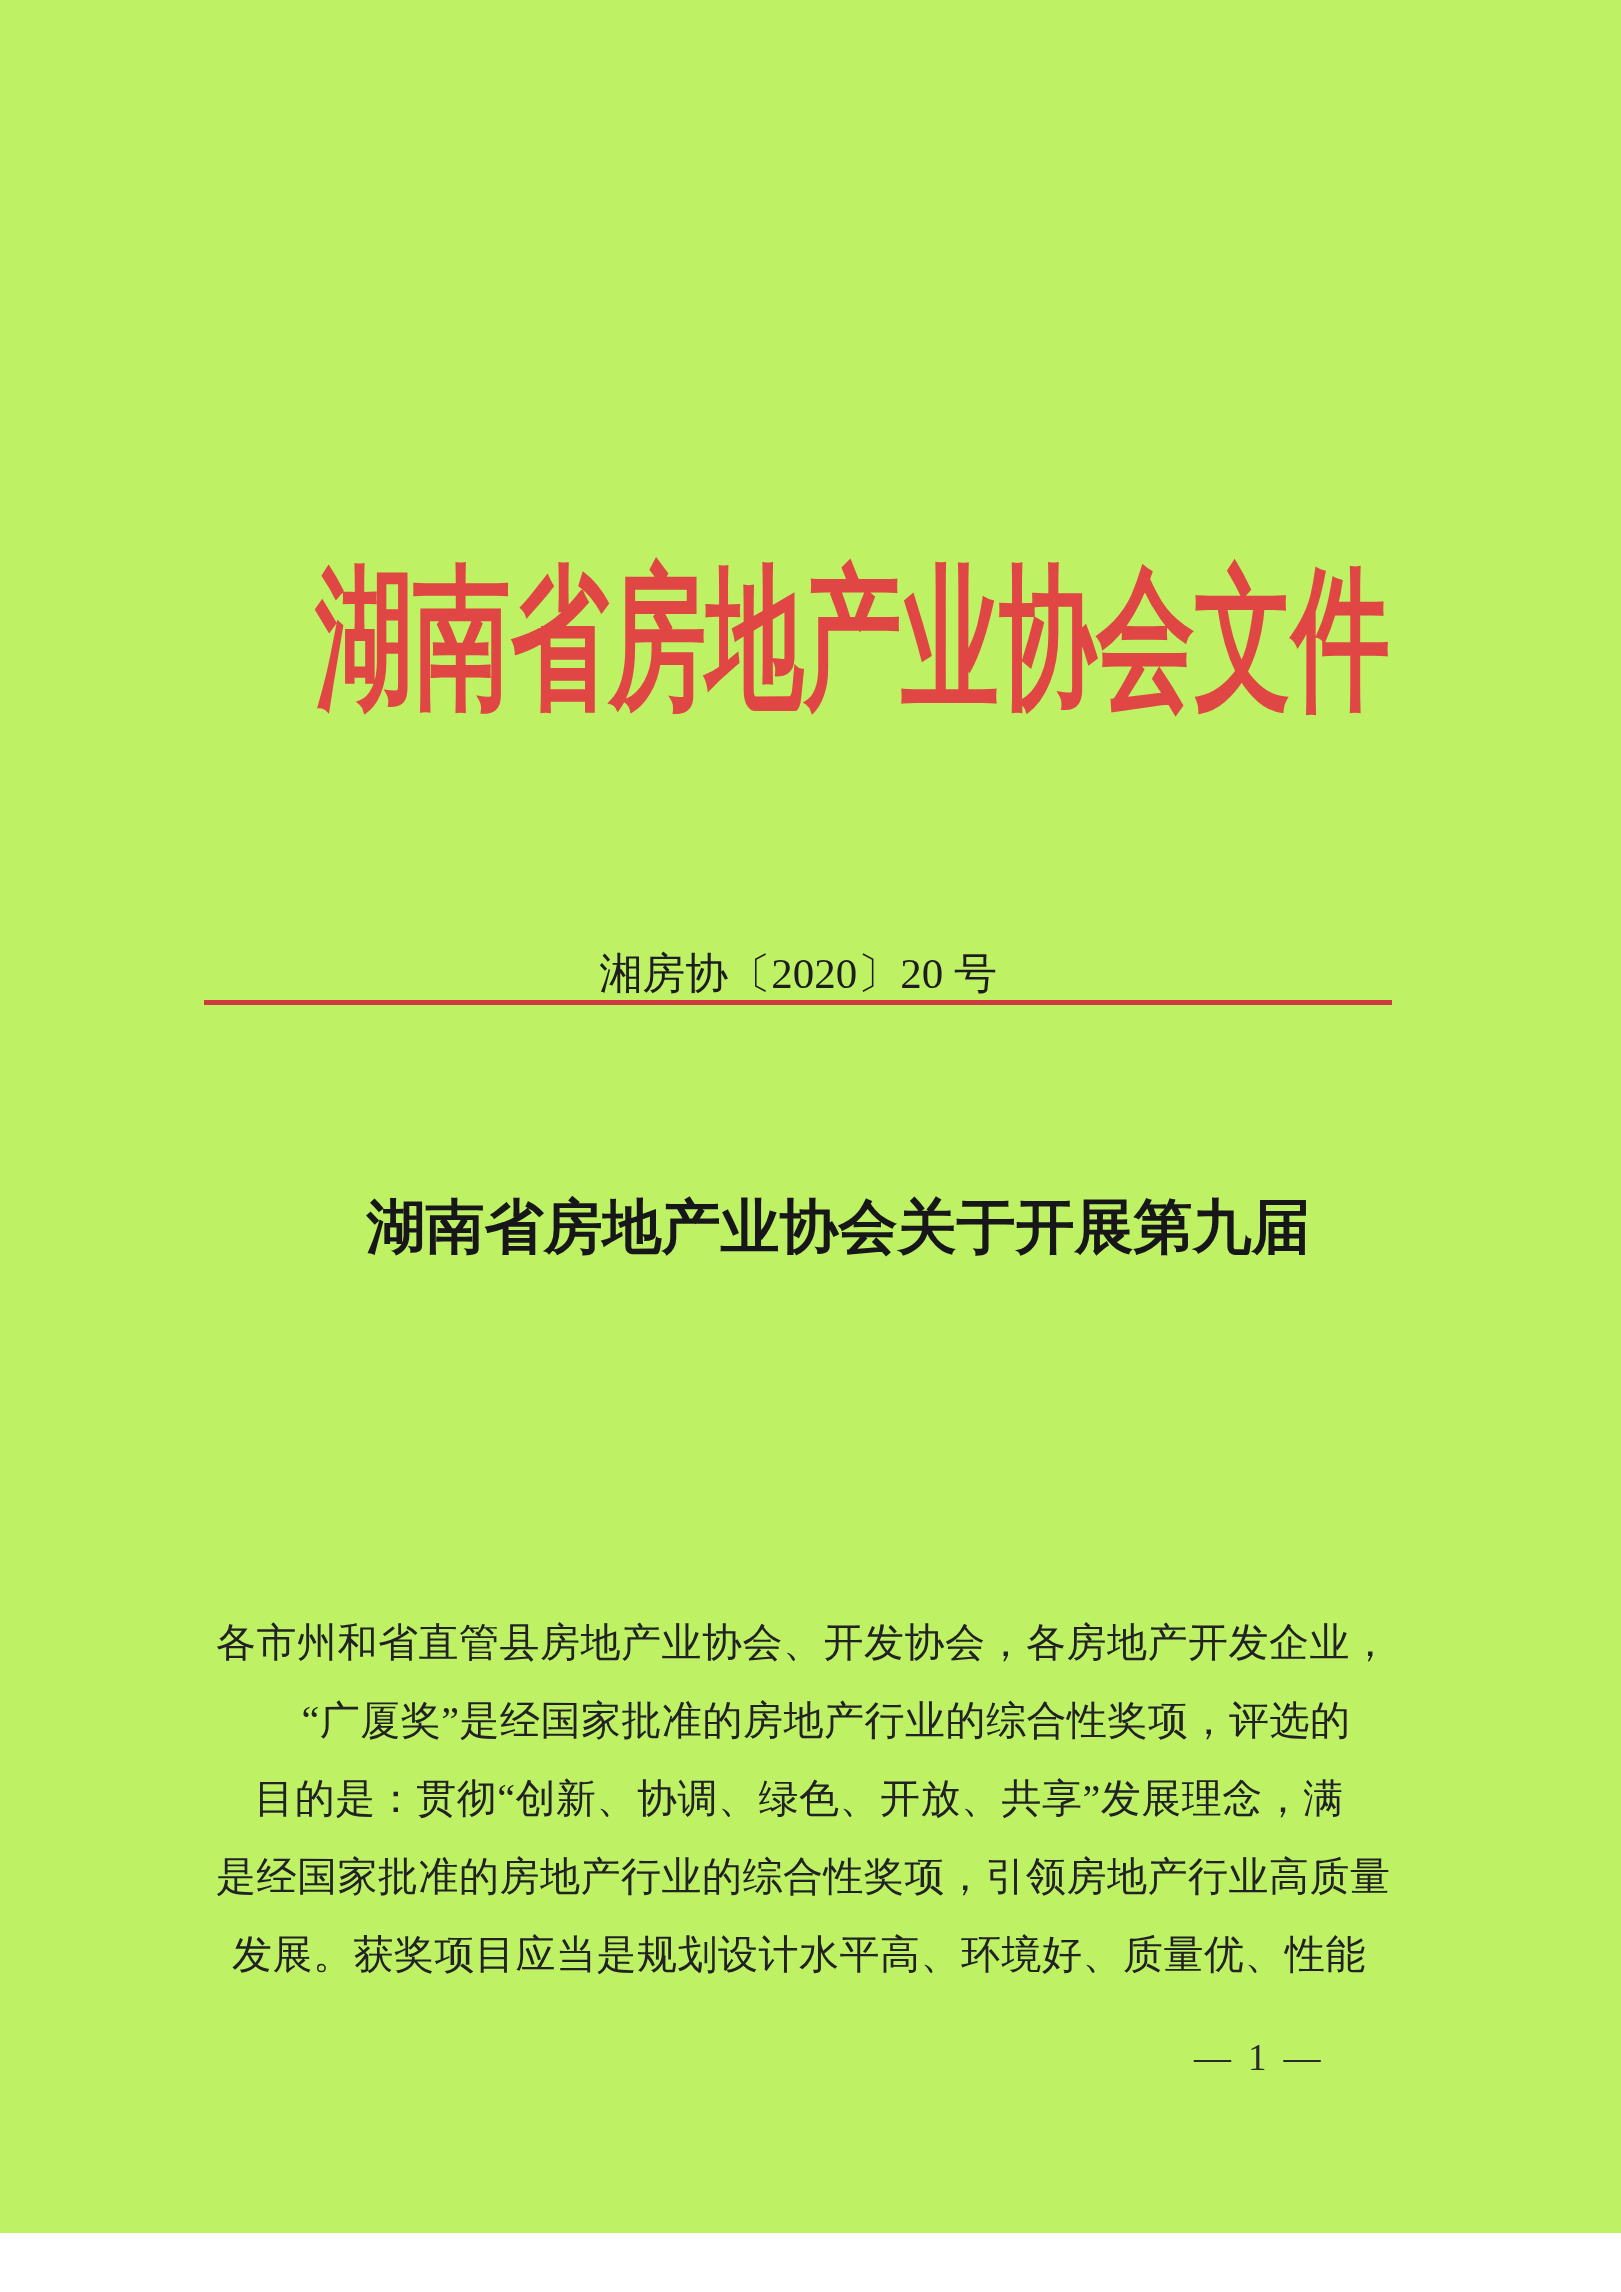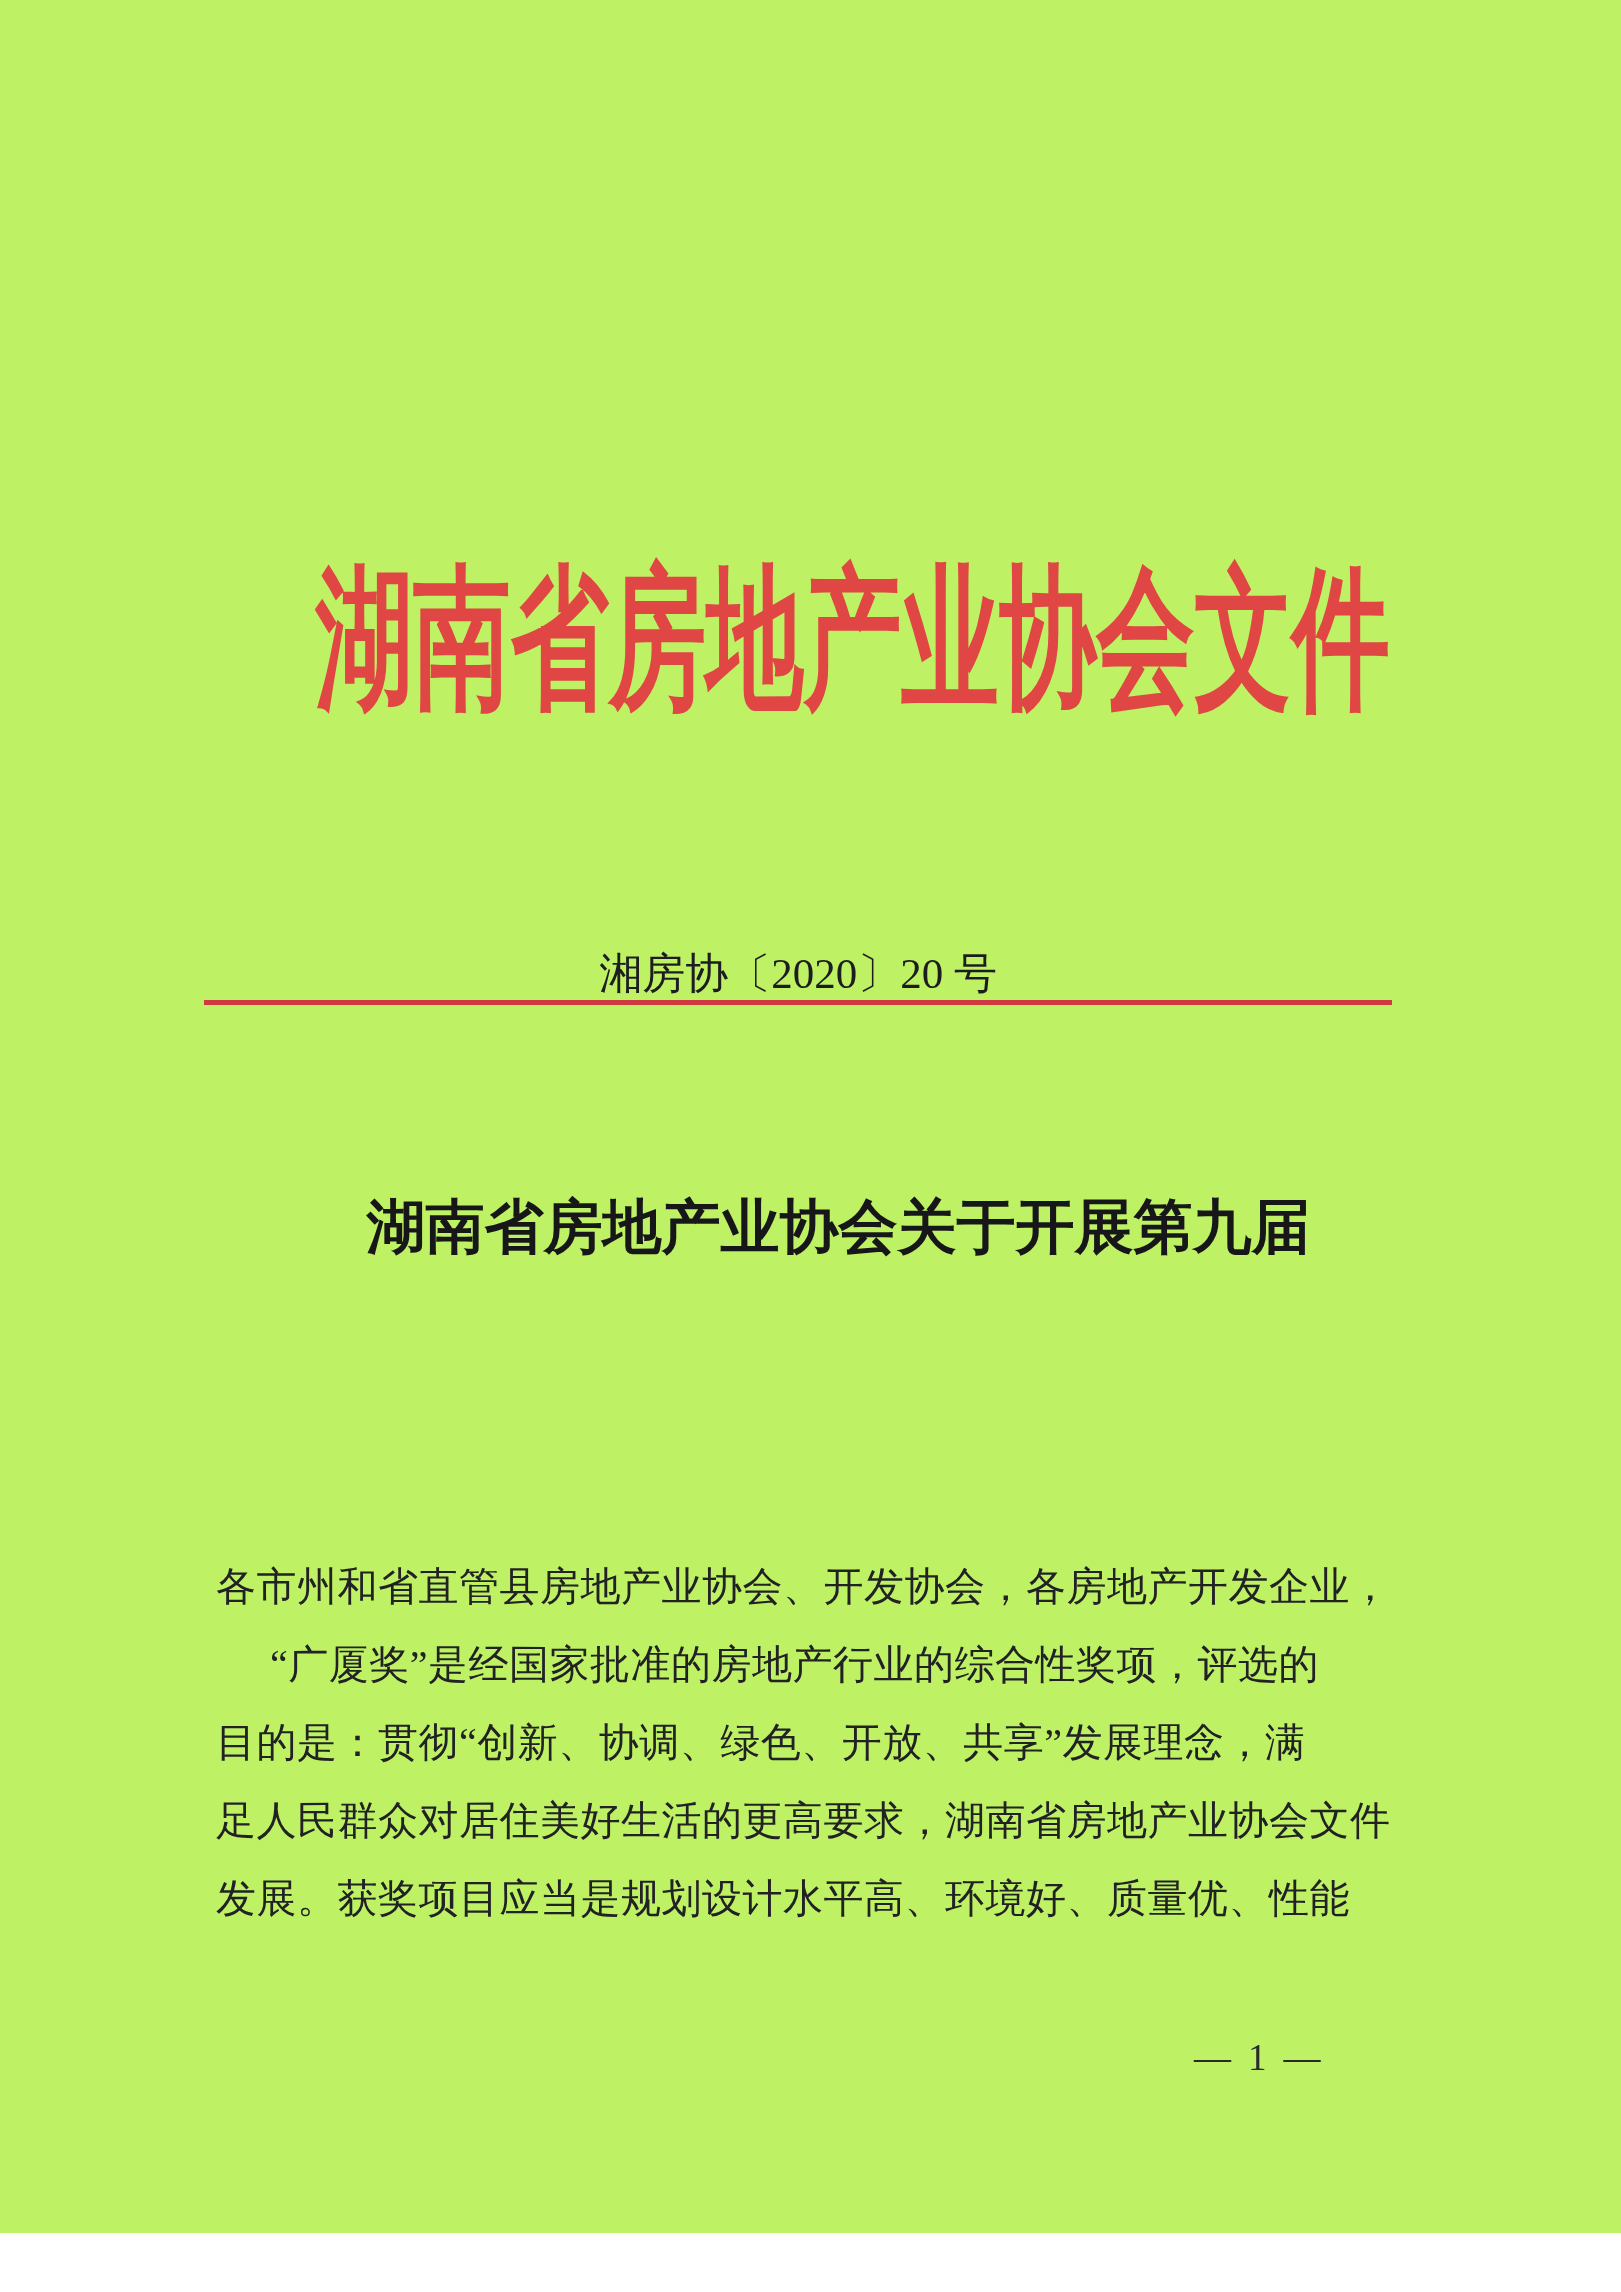--- a/index.html
+++ b/index.html
@@ -72,27 +72,28 @@
     line-height: 99px;
     margin-left: 28px;
   }
   .doc-title .title-line {
     white-space: nowrap;
   }
 
   
   .body-text {
     position: absolute;
-    top: 1548px;
+    top: 1604px;
     left: 216px;
     width: 1166px;
     font-size: 40px;
     line-height: 78px;
     color: #222225;
     letter-spacing: 0.5px;
+    text-align: center;
   }
   .body-line {
     white-space: nowrap;
     height: 78px;
   }
   .body-line.indent {
     text-indent: 54px;
   }
 
   
@@ -121,20 +122,20 @@
   <div class="red-rule" style="background: rgb(206, 58, 63);"></div>
 
   <div class="doc-title">
     <div class="title-line">湖南省房地产业协会关于开展第九届</div>
   </div>
 
   <div class="body-text">
     <div class="body-line">各市州和省直管县房地产业协会、开发协会，各房地产开发企业，</div>
     <div class="body-line indent">“广厦奖”是经国家批准的房地产行业的综合性奖项，评选的</div>
     <div class="body-line">目的是：贯彻“创新、协调、绿色、开放、共享”发展理念，满</div>
-    <div class="body-line">足人民群众对居住美好生活的更高要求，湖南省房地产业协会文件</div>
+    <div class="body-line">是经国家批准的房地产行业的综合性奖项，引领房地产行业高质量</div>
     <div class="body-line">发展。获奖项目应当是规划设计水平高、环境好、质量优、性能</div>
   </div>
 
   <div class="page-number">— 1 —</div>
 
 </div>
 
 
 </body></html>

